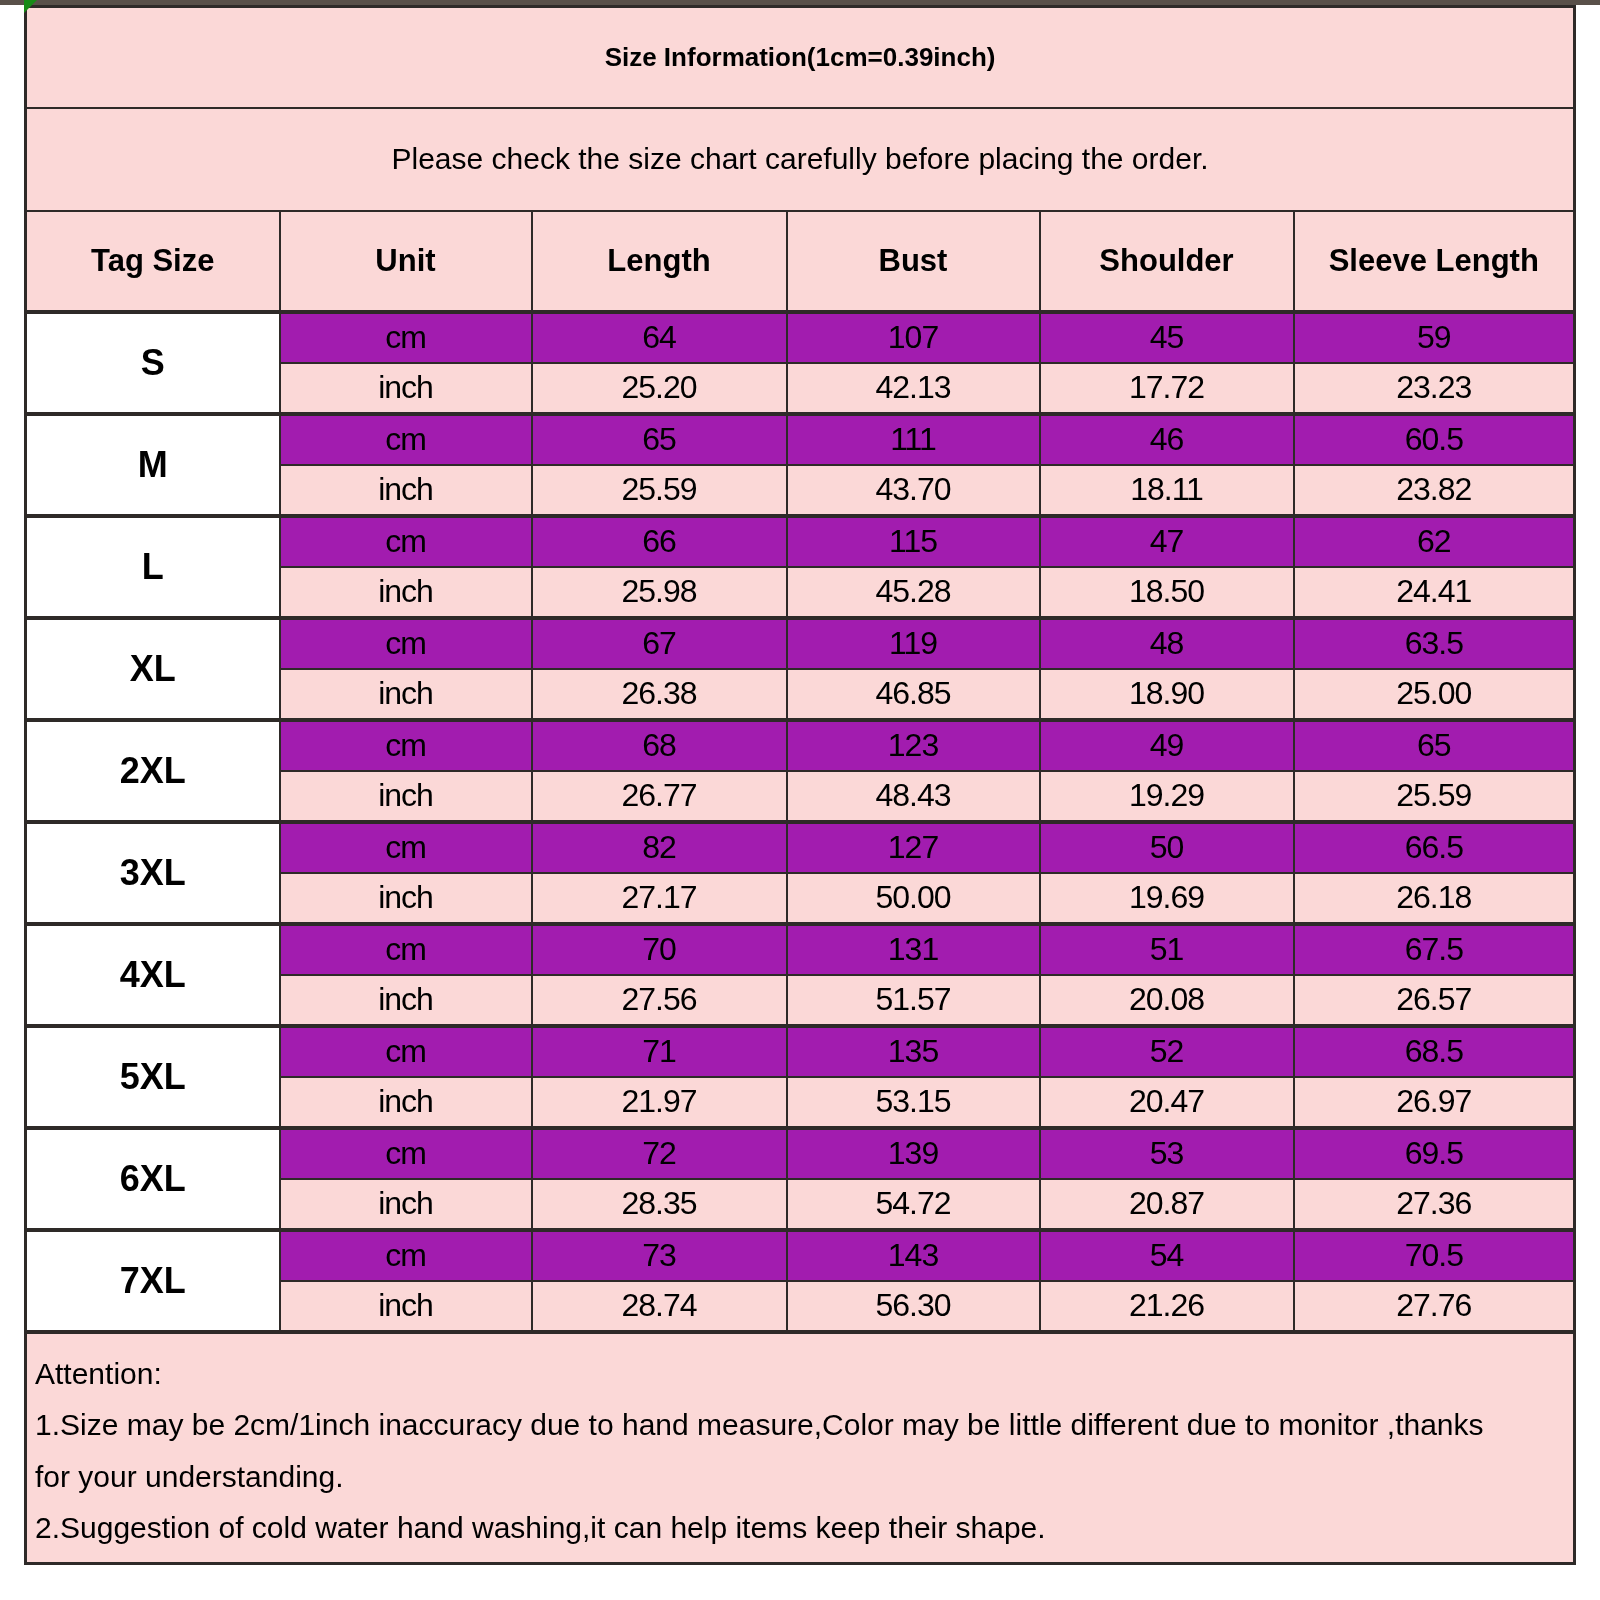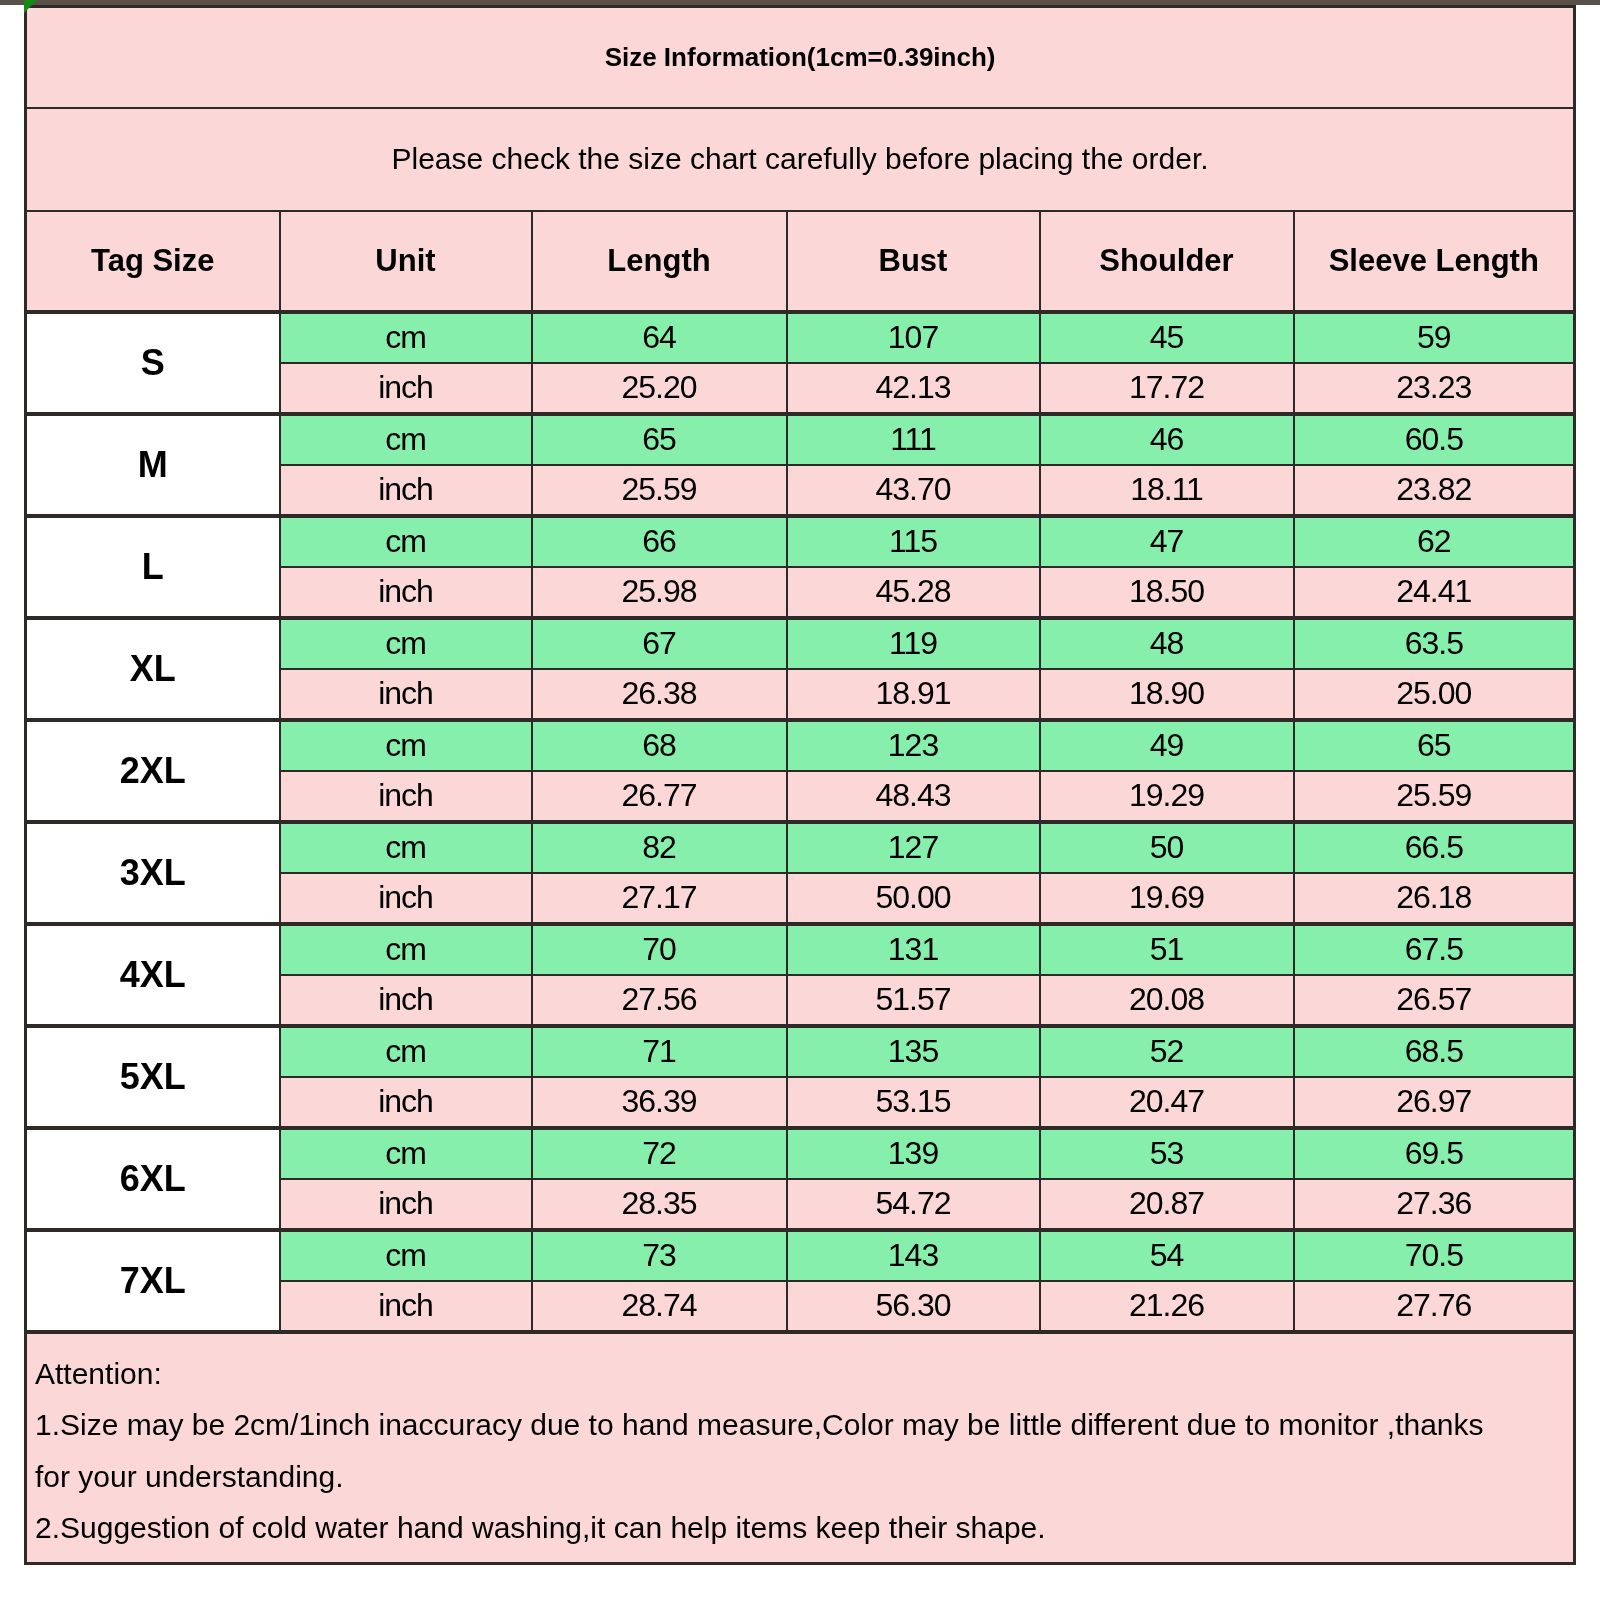--- a/index.html
+++ b/index.html
@@ -57,21 +57,21 @@
     font-weight: normal;
     background: var(--pink);
   }
   .header-row th {
     height: 101px;
     font-size: 31px;
     font-weight: bold;
     background: var(--pink);
     border-bottom-width: 4px;
   }
-  .row-cm td { background: #86efac; }
+  .row-cm td { background: #a21caf; }
   .row-inch td { background: var(--pink); }
   .row-cm td, .row-inch td { height: 51px; }
   .group-start td { border-top-width: 4px; }
   .tag-cell {
     background: #ffffff !important;
     font-weight: bold;
     font-size: 36px;
   }
   .unit-cell, .data-cell {
     font-size: 32px;
@@ -171,21 +171,21 @@
           <td class="tag-cell" rowspan="2">XL</td>
           <td class="unit-cell">cm</td>
           <td class="data-cell">67</td>
           <td class="data-cell">119</td>
           <td class="data-cell">48</td>
           <td class="data-cell">63.5</td>
         </tr>
         <tr class="row-inch">
           <td class="unit-cell">inch</td>
           <td class="data-cell">26.38</td>
-          <td class="data-cell">18.91</td>
+          <td class="data-cell">46.85</td>
           <td class="data-cell">18.90</td>
           <td class="data-cell">25.00</td>
         </tr>
         <tr class="row-cm group-start">
           <td class="tag-cell" rowspan="2">2XL</td>
           <td class="unit-cell">cm</td>
           <td class="data-cell">68</td>
           <td class="data-cell">123</td>
           <td class="data-cell">49</td>
           <td class="data-cell">65</td>
@@ -230,21 +230,21 @@
         <tr class="row-cm group-start">
           <td class="tag-cell" rowspan="2">5XL</td>
           <td class="unit-cell">cm</td>
           <td class="data-cell">71</td>
           <td class="data-cell">135</td>
           <td class="data-cell">52</td>
           <td class="data-cell">68.5</td>
         </tr>
         <tr class="row-inch">
           <td class="unit-cell">inch</td>
-          <td class="data-cell">36.39</td>
+          <td class="data-cell">21.97</td>
           <td class="data-cell">53.15</td>
           <td class="data-cell">20.47</td>
           <td class="data-cell">26.97</td>
         </tr>
         <tr class="row-cm group-start">
           <td class="tag-cell" rowspan="2">6XL</td>
           <td class="unit-cell">cm</td>
           <td class="data-cell">72</td>
           <td class="data-cell">139</td>
           <td class="data-cell">53</td>

